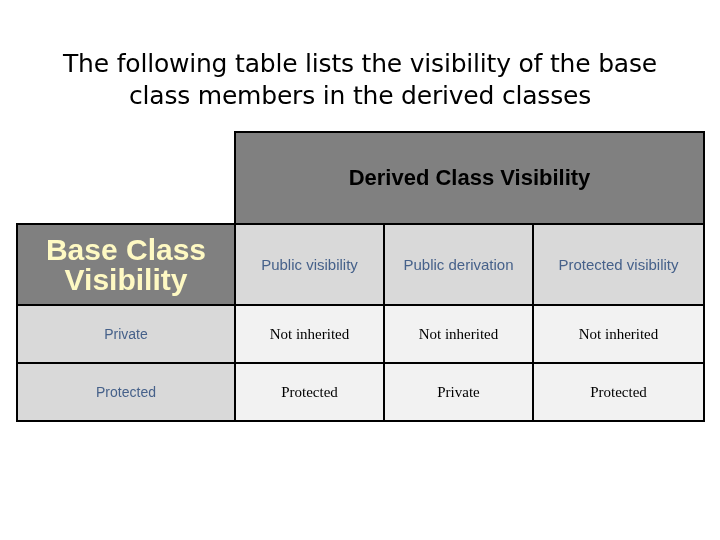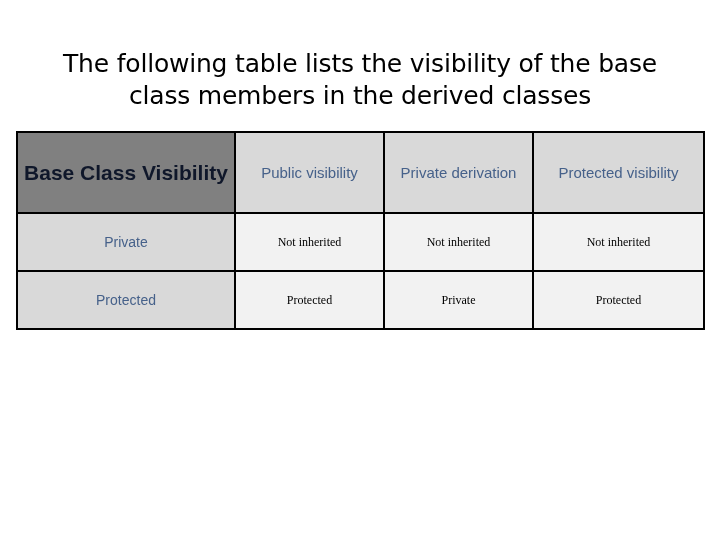--- a/index.html
+++ b/index.html
@@ -68,23 +68,23 @@
     font-size: 22px;
     font-weight: bold;
     color: #000000;
     font-family: "Liberation Sans", sans-serif;
   }
 
   
   .stub-cell {
     background: #808080;
     height: 79px;
-    font-size: 21px;
+    font-size: 30px;
     font-weight: bold;
-    color: #0f172a;
+    color: #fef9c3;
     line-height: 30px;
     font-family: "Liberation Sans", sans-serif;
   }
 
   
   .colhead-cell {
     background: #d9d9d9;
     height: 79px;
     font-size: 15px;
     font-weight: 400;
@@ -98,44 +98,48 @@
     height: 56px;
     font-size: 14px;
     color: #46618a;
     font-family: "Liberation Sans", sans-serif;
   }
 
   
   .body-cell {
     background: #f2f2f2;
     height: 56px;
-    font-size: 12px;
+    font-size: 15px;
     color: #000000;
     font-family: "Liberation Serif", serif;
   }
 </style>
 </head>
 <body>
 
 <div id="slide-title">The following table lists the visibility of the base class members in the derived classes</div>
 
 <table id="visibility-table">
   <colgroup>
     <col class="col-base">
     <col class="col-pub">
     <col class="col-priv">
     <col class="col-prot">
   </colgroup>
   <tbody>
 
+    <tr>
+      <td class="corner-cell"></td>
+      <td class="banner-cell" colspan="3">Derived Class Visibility</td>
+    </tr>
 
     <tr>
       <td class="stub-cell">Base Class Visibility</td>
       <td class="colhead-cell">Public visibility</td>
-      <td class="colhead-cell">Private derivation</td>
+      <td class="colhead-cell">Public derivation</td>
       <td class="colhead-cell">Protected visibility</td>
     </tr>
 
     <tr>
       <td class="rowhead-cell">Private</td>
       <td class="body-cell">Not inherited</td>
       <td class="body-cell">Not inherited</td>
       <td class="body-cell">Not inherited</td>
     </tr>
 

